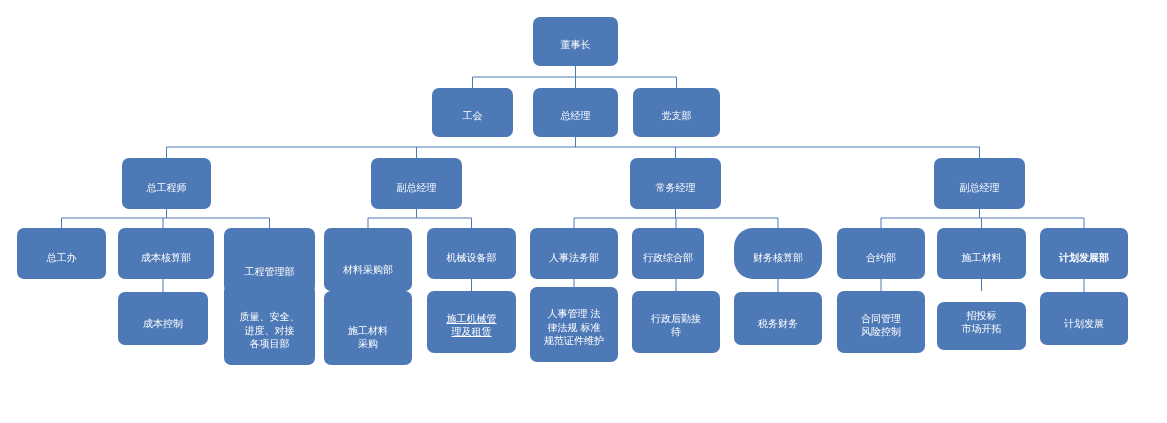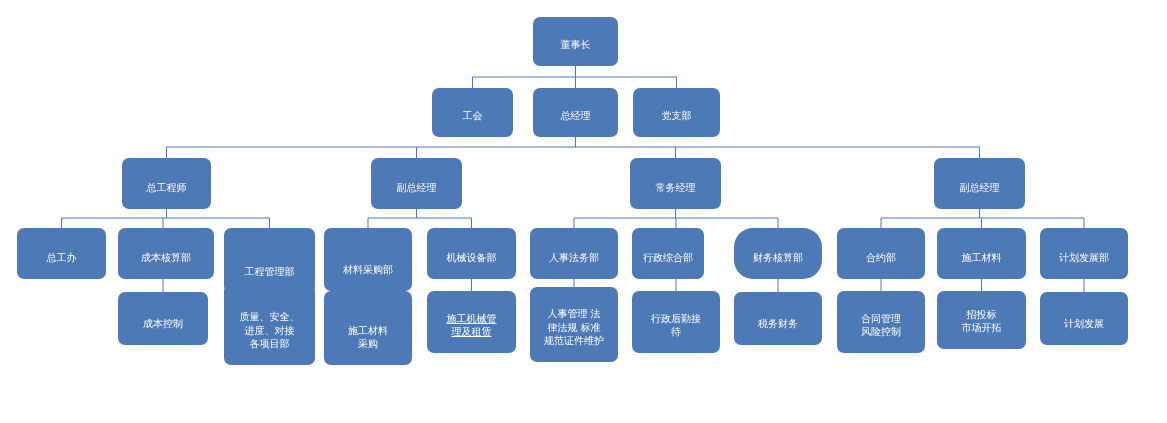--- a/index.html
+++ b/index.html
@@ -94,33 +94,33 @@
     <div class="node" style="left: 17px; top: 228px; width: 89px; height: 51px;"><span>总工办</span></div>
     <div class="node" style="left: 118px; top: 228px; width: 96px; height: 51px;"><span>成本核算部</span></div>
     <div class="node" style="left: 224px; top: 228px; width: 91px; height: 65px;"><span>工程管理部</span></div>
     <div class="node" style="left: 324px; top: 228px; width: 88px; height: 63px;"><span>材料采购部</span></div>
     <div class="node" style="left: 427px; top: 228px; width: 89px; height: 51px;"><span>机械设备部</span></div>
     <div class="node" style="left: 530px; top: 228px; width: 88px; height: 51px;"><span>人事法务部</span></div>
     <div class="node" style="left: 632px; top: 228px; width: 72px; height: 51px;"><span>行政综合部</span></div>
     <div class="node" style="left: 734px; top: 228px; width: 88px; height: 51px; border-radius: 19px;"><span>财务核算部</span></div>
     <div class="node" style="left: 837px; top: 228px; width: 88px; height: 51px;"><span>合约部</span></div>
     <div class="node" style="left: 937px; top: 228px; width: 89px; height: 51px;"><span>施工材料</span></div>
-    <div class="node" style="left: 1040px; top: 228px; width: 88px; height: 51px;"><span>计划发展部</span></div>
+    <div class="node" style="left: 1040px; top: 228px; width: 88px; height: 51px; font-weight: bold;"><span>计划发展部</span></div>
     <div class="node" style="left: 118px; top: 292px; width: 90px; height: 53px;"><span>成本控制</span></div>
     <div class="node" style="left: 224px; top: 284px; width: 91px; height: 81px;"><span>质量、安全、
 进度、对接
 各项目部</span></div>
     <div class="node" style="left: 324px; top: 291px; width: 88px; height: 74px;"><span>施工材料
 采购</span></div>
     <div class="node" style="left: 427px; top: 291px; width: 89px; height: 62px; text-decoration: underline;"><span>施工机械管
 理及租赁</span></div>
     <div class="node" style="left: 530px; top: 287px; width: 88px; height: 75px;"><span>人事管理 法
 律法规 标准
 规范证件维护</span></div>
     <div class="node" style="left: 632px; top: 291px; width: 88px; height: 62px;"><span>行政后勤接
 待</span></div>
     <div class="node" style="left: 734px; top: 292px; width: 88px; height: 53px;"><span>税务财务</span></div>
     <div class="node" style="left: 837px; top: 291px; width: 88px; height: 62px;"><span>合同管理
 风险控制</span></div>
-    <div class="node" style="left: 937px; top: 291px; width: 89px; height: 58px;"><span>招投标
+    <div class="node" style="left: 937px; top: 302px; width: 89px; height: 48px;"><span>招投标
 市场开拓</span></div>
     <div class="node" style="left: 1040px; top: 292px; width: 88px; height: 53px;"><span>计划发展</span></div>
   </div>
 
 </body></html>

